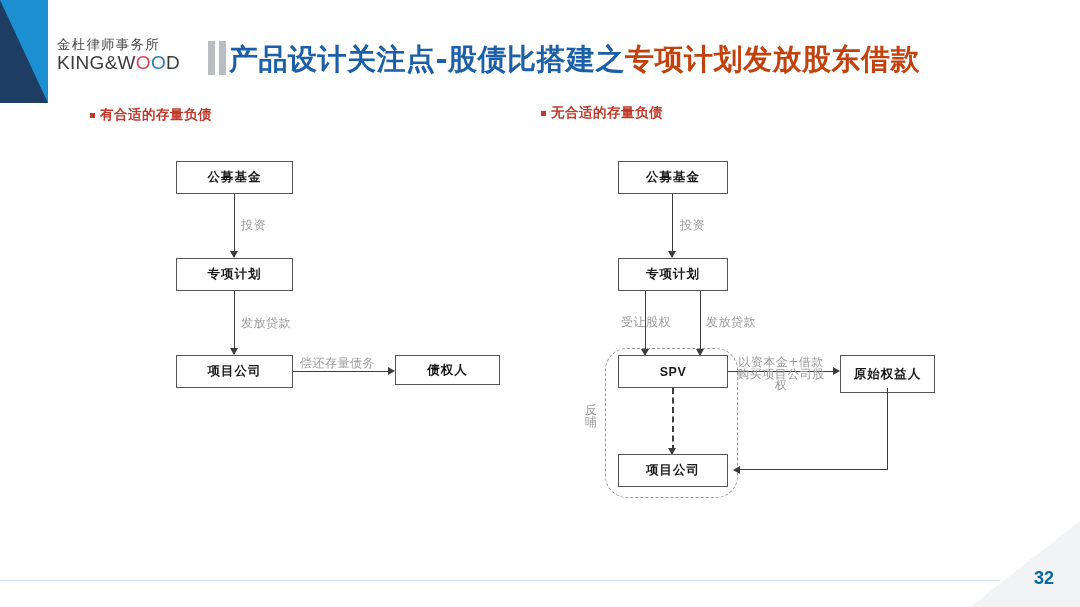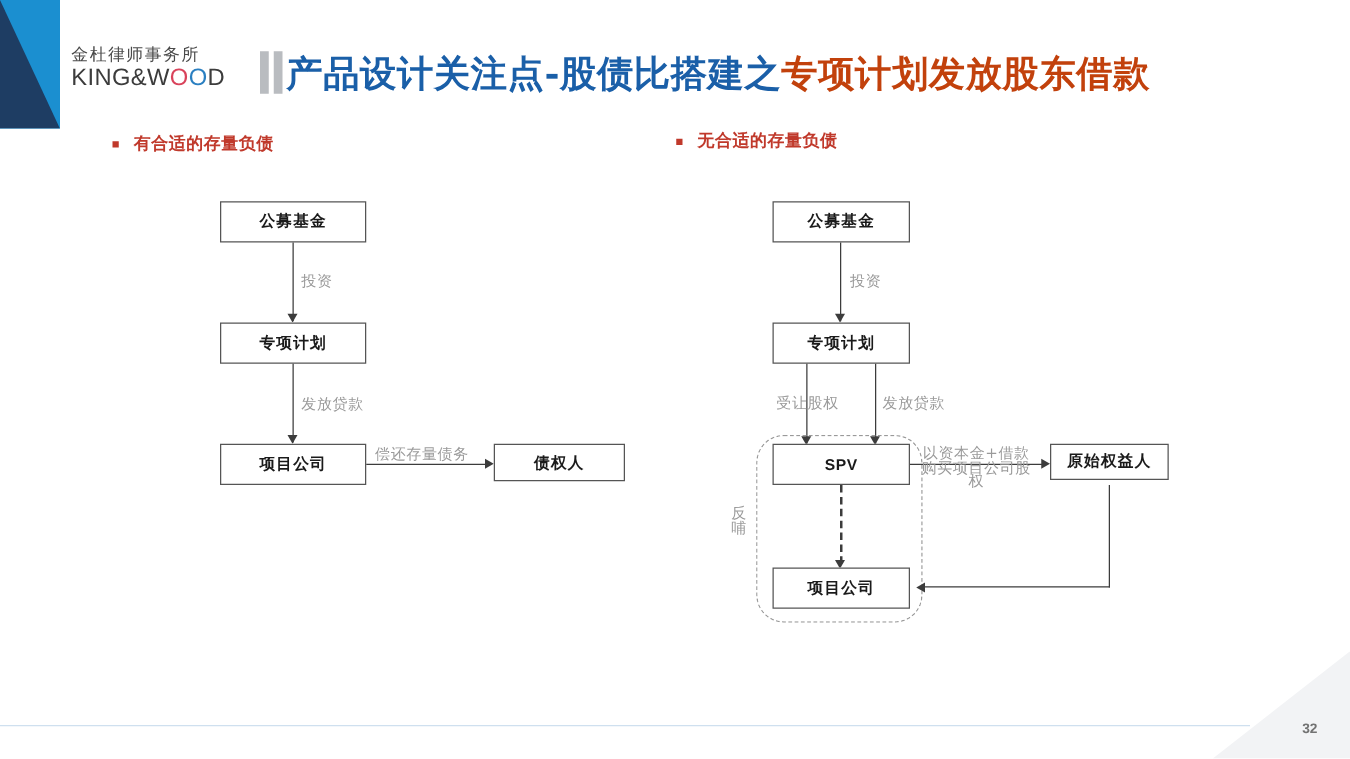--- a/index.html
+++ b/index.html
@@ -29,21 +29,21 @@
   
   #title-bars{position:absolute;left:208px;top:41px;display:flex;gap:4px;}
   .tbar{width:7px;height:34px;background:#b9bcc0;}
   #page-title{position:absolute;left:229px;top:40px;font-size:29px;font-weight:bold;
     letter-spacing:.5px;white-space:nowrap;
     font-family:"DejaVu Serif","Liberation Serif",serif;}
   .title-blue{color:#1a5fa8;}
   .title-red{color:#c2410c;}
 
   
-  .section-head{position:absolute;display:flex;align-items:center;gap:12px;white-space:nowrap;}
+  .section-head{position:absolute;display:flex;align-items:center;gap:5px;white-space:nowrap;}
   .sq-bullet{width:5px;height:5px;background:#c0392b;display:inline-block;}
   .section-label{font-size:13.5px;font-weight:bold;color:#c0392b;
     font-family:"DejaVu Serif","Liberation Serif",serif;letter-spacing:.5px;}
   #head-left{left:90px;top:106px;}
   #head-right{left:541px;top:104px;}
 
   
   .fbox{position:absolute;border:1.2px solid #555;background:#fff;
     display:flex;align-items:center;justify-content:center;
     font-size:12.5px;color:#1a1a1a;font-weight:bold;letter-spacing:1px;
@@ -70,22 +70,22 @@
   .elabel.stack{white-space:normal;width:12px;line-height:12px;text-align:center;}
   .elabel.two{white-space:normal;line-height:11.5px;text-align:center;}
 
   
   #spv-group{position:absolute;border:1.3px dashed #9a9a9a;border-radius:22px;
     box-sizing:border-box;}
 
   
   #footer-line{position:absolute;left:0;bottom:26px;width:1000px;height:1.2px;
     background:#cfe0ef;}
-  #page-number{position:absolute;right:26px;bottom:18px;font-size:11px;
-    font-weight:bold;color:#737373;font-family:"Liberation Sans",sans-serif;}
+  #page-number{position:absolute;right:26px;bottom:18px;font-size:18px;
+    font-weight:bold;color:#0369a1;font-family:"Liberation Sans",sans-serif;}
   #corner-tri{position:absolute;right:0;bottom:0;width:110px;height:86px;
     background:#f2f3f5;clip-path:polygon(100% 0,100% 100%,0 100%);}
 </style>
 </head>
 <body>
 
 <div id="brand-block">
   <div id="brand-tri-light"></div>
   <div id="brand-tri-dark"></div>
 </div>
@@ -154,21 +154,21 @@
 <div class="arrow-down" style="left:668px;top:448px;"></div>
 
 <div class="fbox" style="left:618px;top:454px;width:110px;height:33px;">项目公司</div>
 
 <div class="elabel stack" style="left:585px;top:404px;">反哺</div>
 
 <div class="hline" style="left:728px;top:371px;width:109px;"></div>
 <div class="arrow-right" style="left:833px;top:367px;"></div>
 <div class="elabel two" style="left:733px;top:357px;width:96px;"><span>以资本金+借款</span><br><span>购买项目公司股权</span></div>
 
-<div class="fbox" style="left:840px;top:355px;width:95px;height:29px;">原始权益人</div>
+<div class="fbox" style="left:840px;top:355px;width:95px;height:38px;">原始权益人</div>
 
 <div class="vline" style="left:887px;top:388px;height:82px;"></div>
 <div class="hline" style="left:740px;top:469px;width:148px;"></div>
 <div class="arrow-left" style="left:733px;top:466px;"></div>
 
 <div id="corner-tri"></div>
 <div id="footer-line"></div>
 <div id="page-number">32</div>
 
 </body></html>

